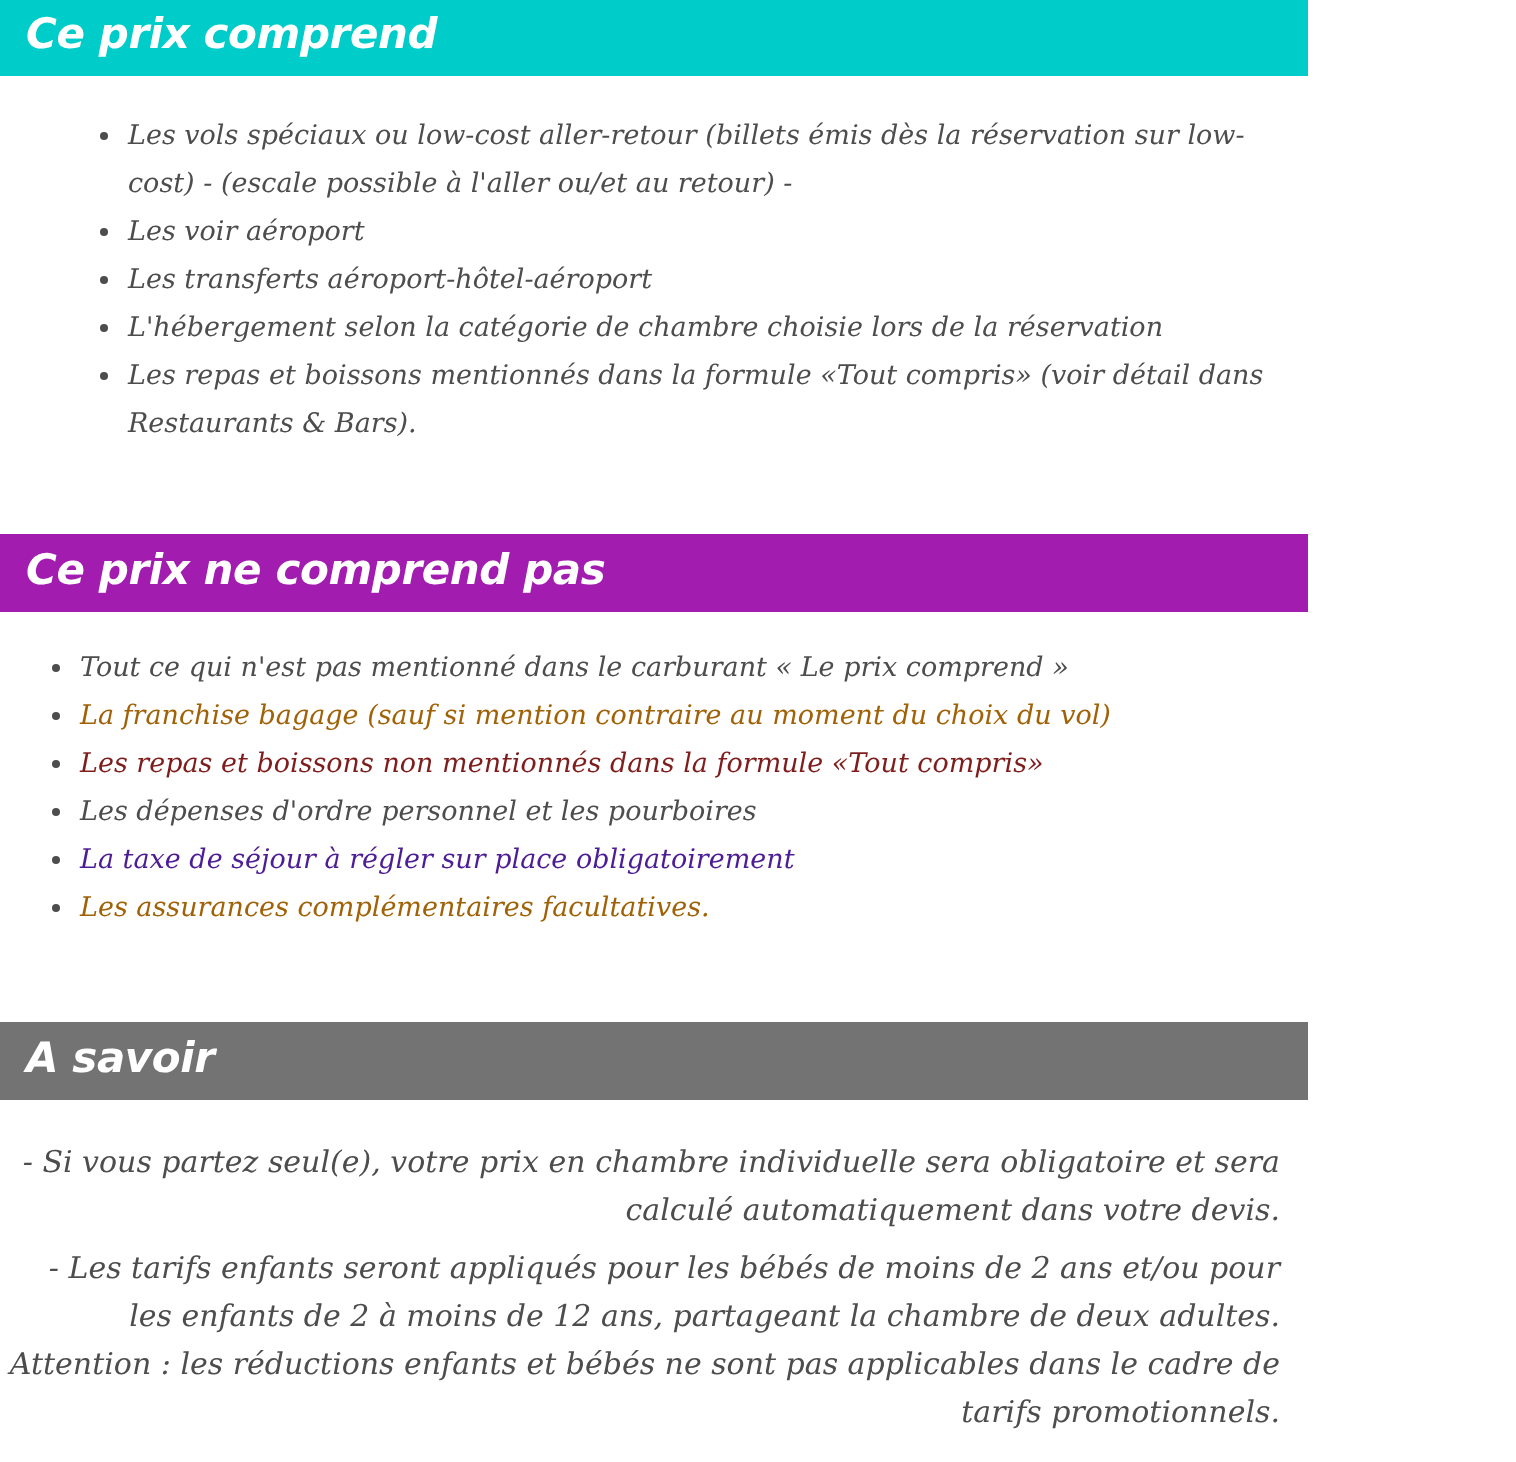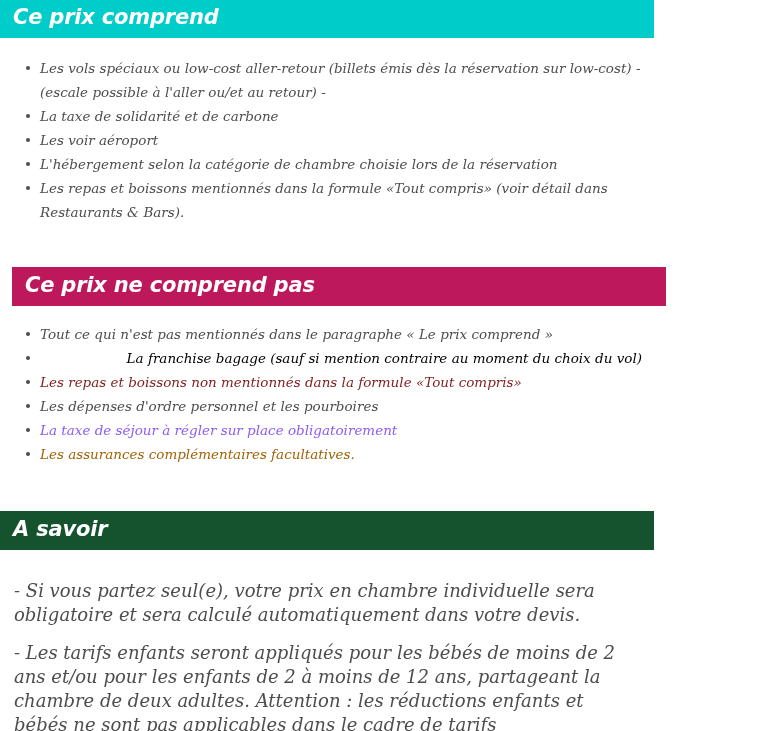--- a/index.html
+++ b/index.html
@@ -64,80 +64,81 @@
     content: "";
     position: absolute;
     left: 26px;
     top: 10px;
     width: 4px;
     height: 4px;
     border-radius: 50%;
     background: #4d4d4d;
   }
 
-  .list-block-1 { padding-top: 18px; padding-bottom: 0; }
+  .list-block-1 { padding-top: 18px; padding-bottom: 0; padding-left: 24px; }
   .list-block-2 { padding-top: 16px; padding-bottom: 0; }
 
   
   .note-block {
     padding: 15px 10px 0 0;
   }
   .note-para {
     font-family: "DejaVu Serif", serif;
     font-style: italic;
-    font-size: 18px;
+    font-size: 15px;
     line-height: 24px;
     color: #4d4d4d;
-    margin: 14px;
+    margin: 4px;
     padding: 0;
+    text-align: right;
   }
   .note-para + .note-para {
     margin-top: 5px;
   }
 
   
   .gap-after-list-1 { height: 43px; }
   .gap-after-list-2 { height: 45px; }
 </style>
 </head>
 <body style="background: rgb(255, 255, 255);">
 
 <div class="page">
 
   <div class="section">
     <div class="section-header band-1" style="background: rgb(0, 204, 201); color: rgb(255, 255, 255);">Ce prix comprend</div>
 
     <ul class="bullet-list list-block-1">
       <li style="color: rgb(77, 77, 77);">Les vols spéciaux ou low-cost aller-retour (billets émis dès la réservation sur low-cost) - (escale possible à l'aller ou/et au retour) -</li>
-      <li style="color: rgb(77, 77, 77);">La taxe de solidarité et de carbone</li>
       <li style="color: rgb(77, 77, 77);">Les voir aéroport</li>
+      <li style="color: rgb(77, 77, 77);">Les transferts aéroport-hôtel-aéroport</li>
       <li style="color: rgb(77, 77, 77);">L'hébergement selon la catégorie de chambre choisie lors de la réservation</li>
       <li style="color: rgb(77, 77, 77);">Les repas et boissons mentionnés dans la formule «Tout compris» (voir détail dans Restaurants &amp; Bars).</li>
     </ul>
   </div>
 
   <div class="gap-after-list-1"></div>
 
   <div class="section">
-    <div class="section-header band-2" style="background: #be185d; color: rgb(255, 255, 255); margin-left: 12px;">Ce prix ne comprend pas</div>
+    <div class="section-header band-2" style="background: #a21caf; color: rgb(255, 255, 255);">Ce prix ne comprend pas</div>
 
     <ul class="bullet-list list-block-2">
-      <li style="color: rgb(77, 77, 77);">Tout ce qui n'est pas mentionnés dans le paragraphe « Le prix comprend »</li>
-      <li style="color: #000000; text-align: right;">La franchise bagage (sauf si mention contraire au moment du choix du vol)</li>
+      <li style="color: rgb(77, 77, 77);">Tout ce qui n'est pas mentionné dans le carburant « Le prix comprend »</li>
+      <li style="color: #a16207;">La franchise bagage (sauf si mention contraire au moment du choix du vol)</li>
       <li style="color: #7f1d1d;">Les repas et boissons non mentionnés dans la formule «Tout compris»</li>
       <li style="color: rgb(77, 77, 77);">Les dépenses d'ordre personnel et les pourboires</li>
-      <li style="color: #8b5cf6;">La taxe de séjour à régler sur place obligatoirement</li>
+      <li style="color: #4c1d95;">La taxe de séjour à régler sur place obligatoirement</li>
       <li style="color: #a16207;">Les assurances complémentaires facultatives.</li>
     </ul>
   </div>
 
   <div class="gap-after-list-2"></div>
 
   <div class="section">
-    <div class="section-header band-3" style="background: #14532d; color: rgb(255, 255, 255); font-style: italic;">A savoir</div>
+    <div class="section-header band-3" style="background: #737373; color: rgb(255, 255, 255); font-style: italic;">A savoir</div>
 
     <div class="note-block">
       <p class="note-para" style="color: rgb(77, 77, 77);">- Si vous partez seul(e), votre prix en chambre individuelle sera obligatoire et sera calculé automatiquement dans votre devis.</p>
       <p class="note-para" style="color: rgb(77, 77, 77);">- Les tarifs enfants seront appliqués pour les bébés de moins de 2 ans et/ou pour les enfants de 2 à moins de 12 ans, partageant la chambre de deux adultes. Attention : les réductions enfants et bébés ne sont pas applicables dans le cadre de tarifs promotionnels.</p>
     </div>
   </div>
 
 </div>
 
 </body></html>

